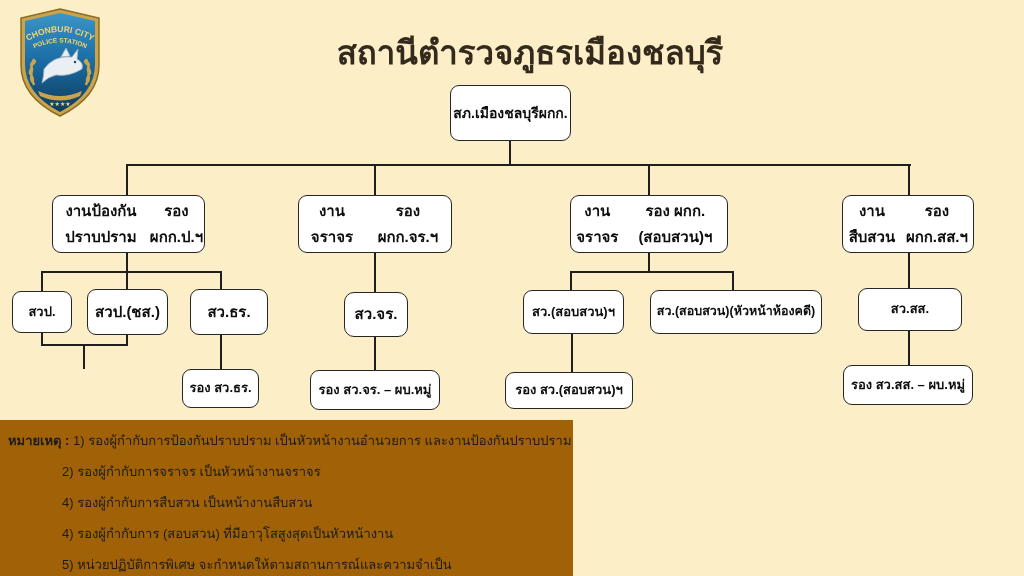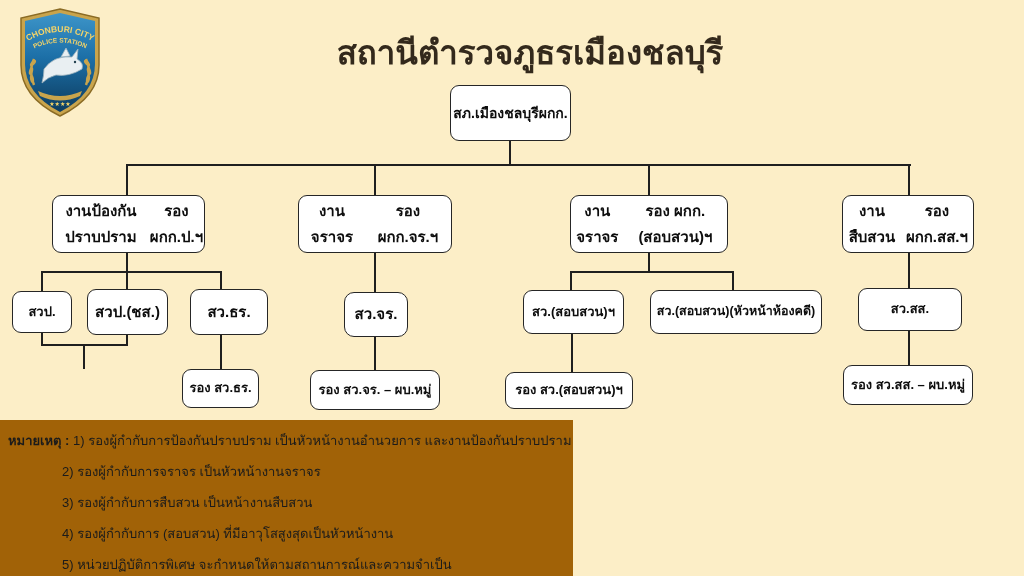--- a/index.html
+++ b/index.html
@@ -179,18 +179,18 @@
   <div class="box fs13" style="left:843px;top:365px;width:130px;height:40px;">
     <span>รอง สว.สส. – ผบ.หมู่</span>
   </div>
 
   <div id="notes">
     <div class="note-line note-first" style="top:10px;">
       <span class="note-head">หมายเหตุ :</span>
       <span>1) รองผู้กำกับการป้องกันปราบปราม  เป็นหัวหน้างานอำนวยการ  และงานป้องกันปราบปราม</span>
     </div>
     <div class="note-line" style="top:41px;">2) รองผู้กำกับการจราจร  เป็นหัวหน้างานจราจร</div>
-    <div class="note-line" style="top:72px;">3) รองผู้กำกับการสืบสวน  เป็นหน้างานสืบสวน</div>
+    <div class="note-line" style="top:72px;">4) รองผู้กำกับการสืบสวน  เป็นหน้างานสืบสวน</div>
     <div class="note-line" style="top:103px;">4) รองผู้กำกับการ  (สอบสวน) ที่มีอาวุโสสูงสุดเป็นหัวหน้างาน</div>
     <div class="note-line" style="top:134px;">5) หน่วยปฏิบัติการพิเศษ  จะกำหนดให้ตามสถานการณ์และความจำเป็น</div>
   </div>
 
 </div>
 
 </body></html>

